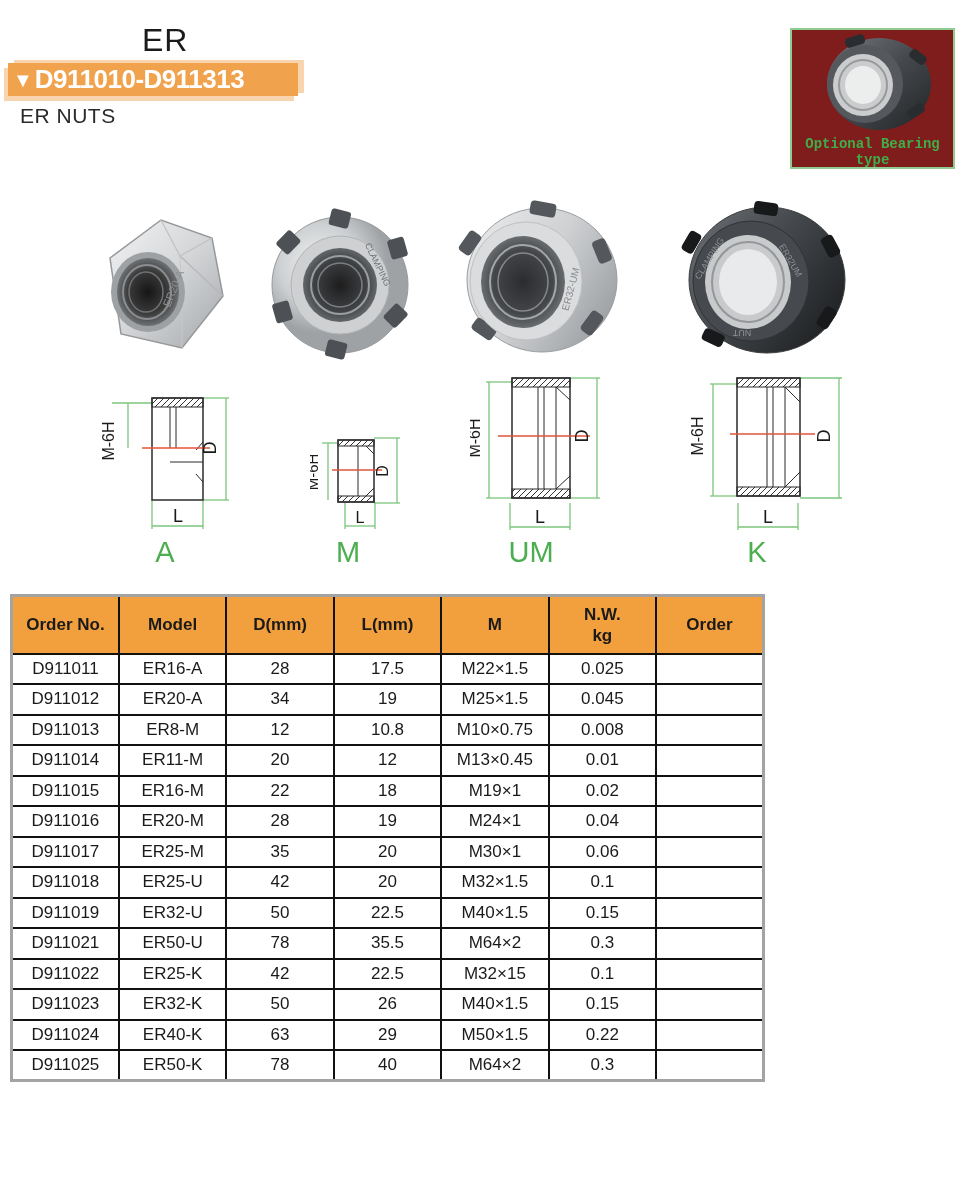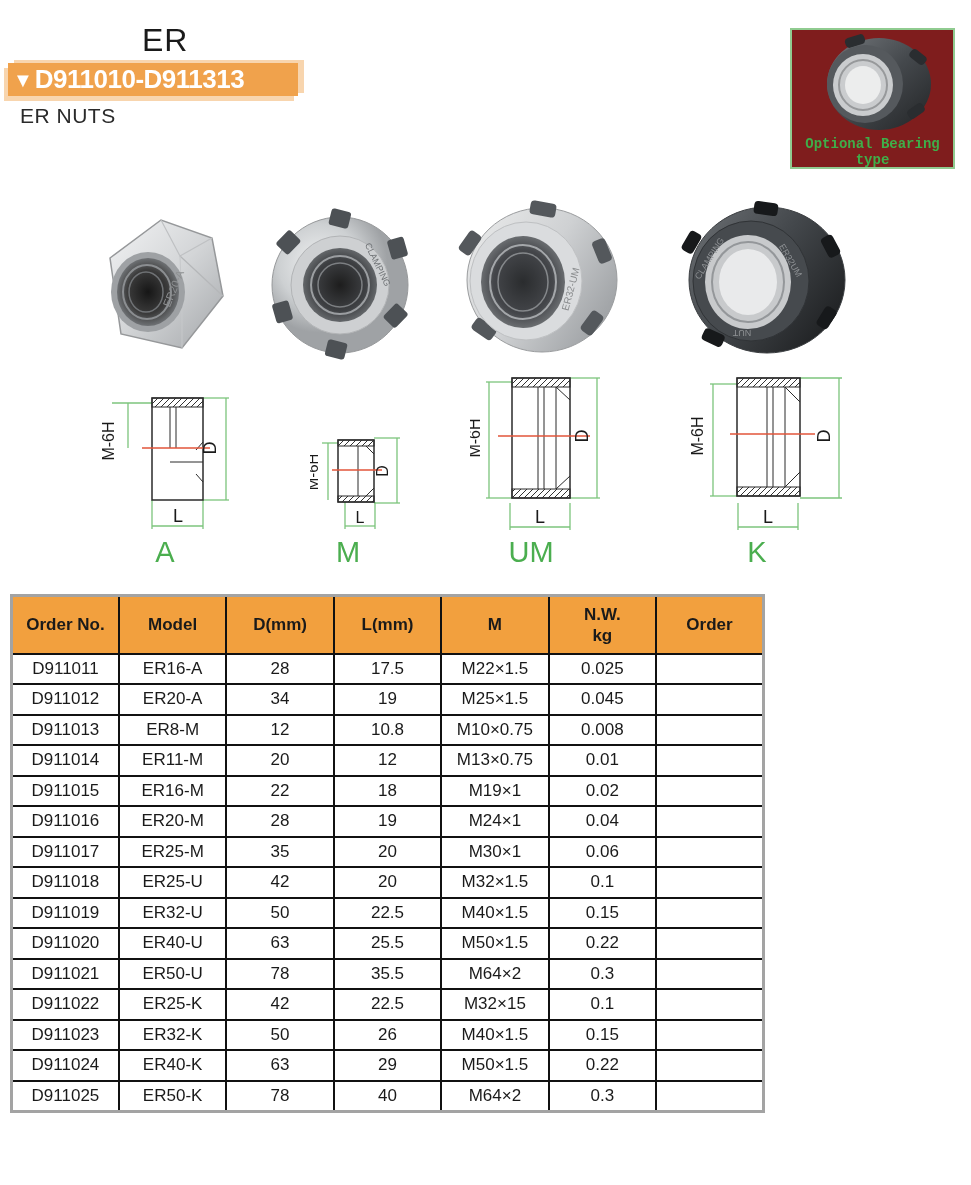--- a/index.html
+++ b/index.html
@@ -340,21 +340,21 @@
           <td>10.8</td>
           <td>M10×0.75</td>
           <td>0.008</td>
           <td></td>
         </tr>
         <tr>
           <td>D911014</td>
           <td>ER11-M</td>
           <td>20</td>
           <td>12</td>
-          <td>M13×0.75</td>
+          <td>M13×0.45</td>
           <td>0.01</td>
           <td></td>
         </tr>
         <tr>
           <td>D911015</td>
           <td>ER16-M</td>
           <td>22</td>
           <td>18</td>
           <td>M19×1</td>
           <td>0.02</td>
@@ -390,29 +390,20 @@
         <tr>
           <td>D911019</td>
           <td>ER32-U</td>
           <td>50</td>
           <td>22.5</td>
           <td>M40×1.5</td>
           <td>0.15</td>
           <td></td>
         </tr>
         <tr>
-          <td>D911020</td>
-          <td>ER40-U</td>
-          <td>63</td>
-          <td>25.5</td>
-          <td>M50×1.5</td>
-          <td>0.22</td>
-          <td></td>
-        </tr>
-        <tr>
           <td>D911021</td>
           <td>ER50-U</td>
           <td>78</td>
           <td>35.5</td>
           <td>M64×2</td>
           <td>0.3</td>
           <td></td>
         </tr>
         <tr>
           <td>D911022</td>

